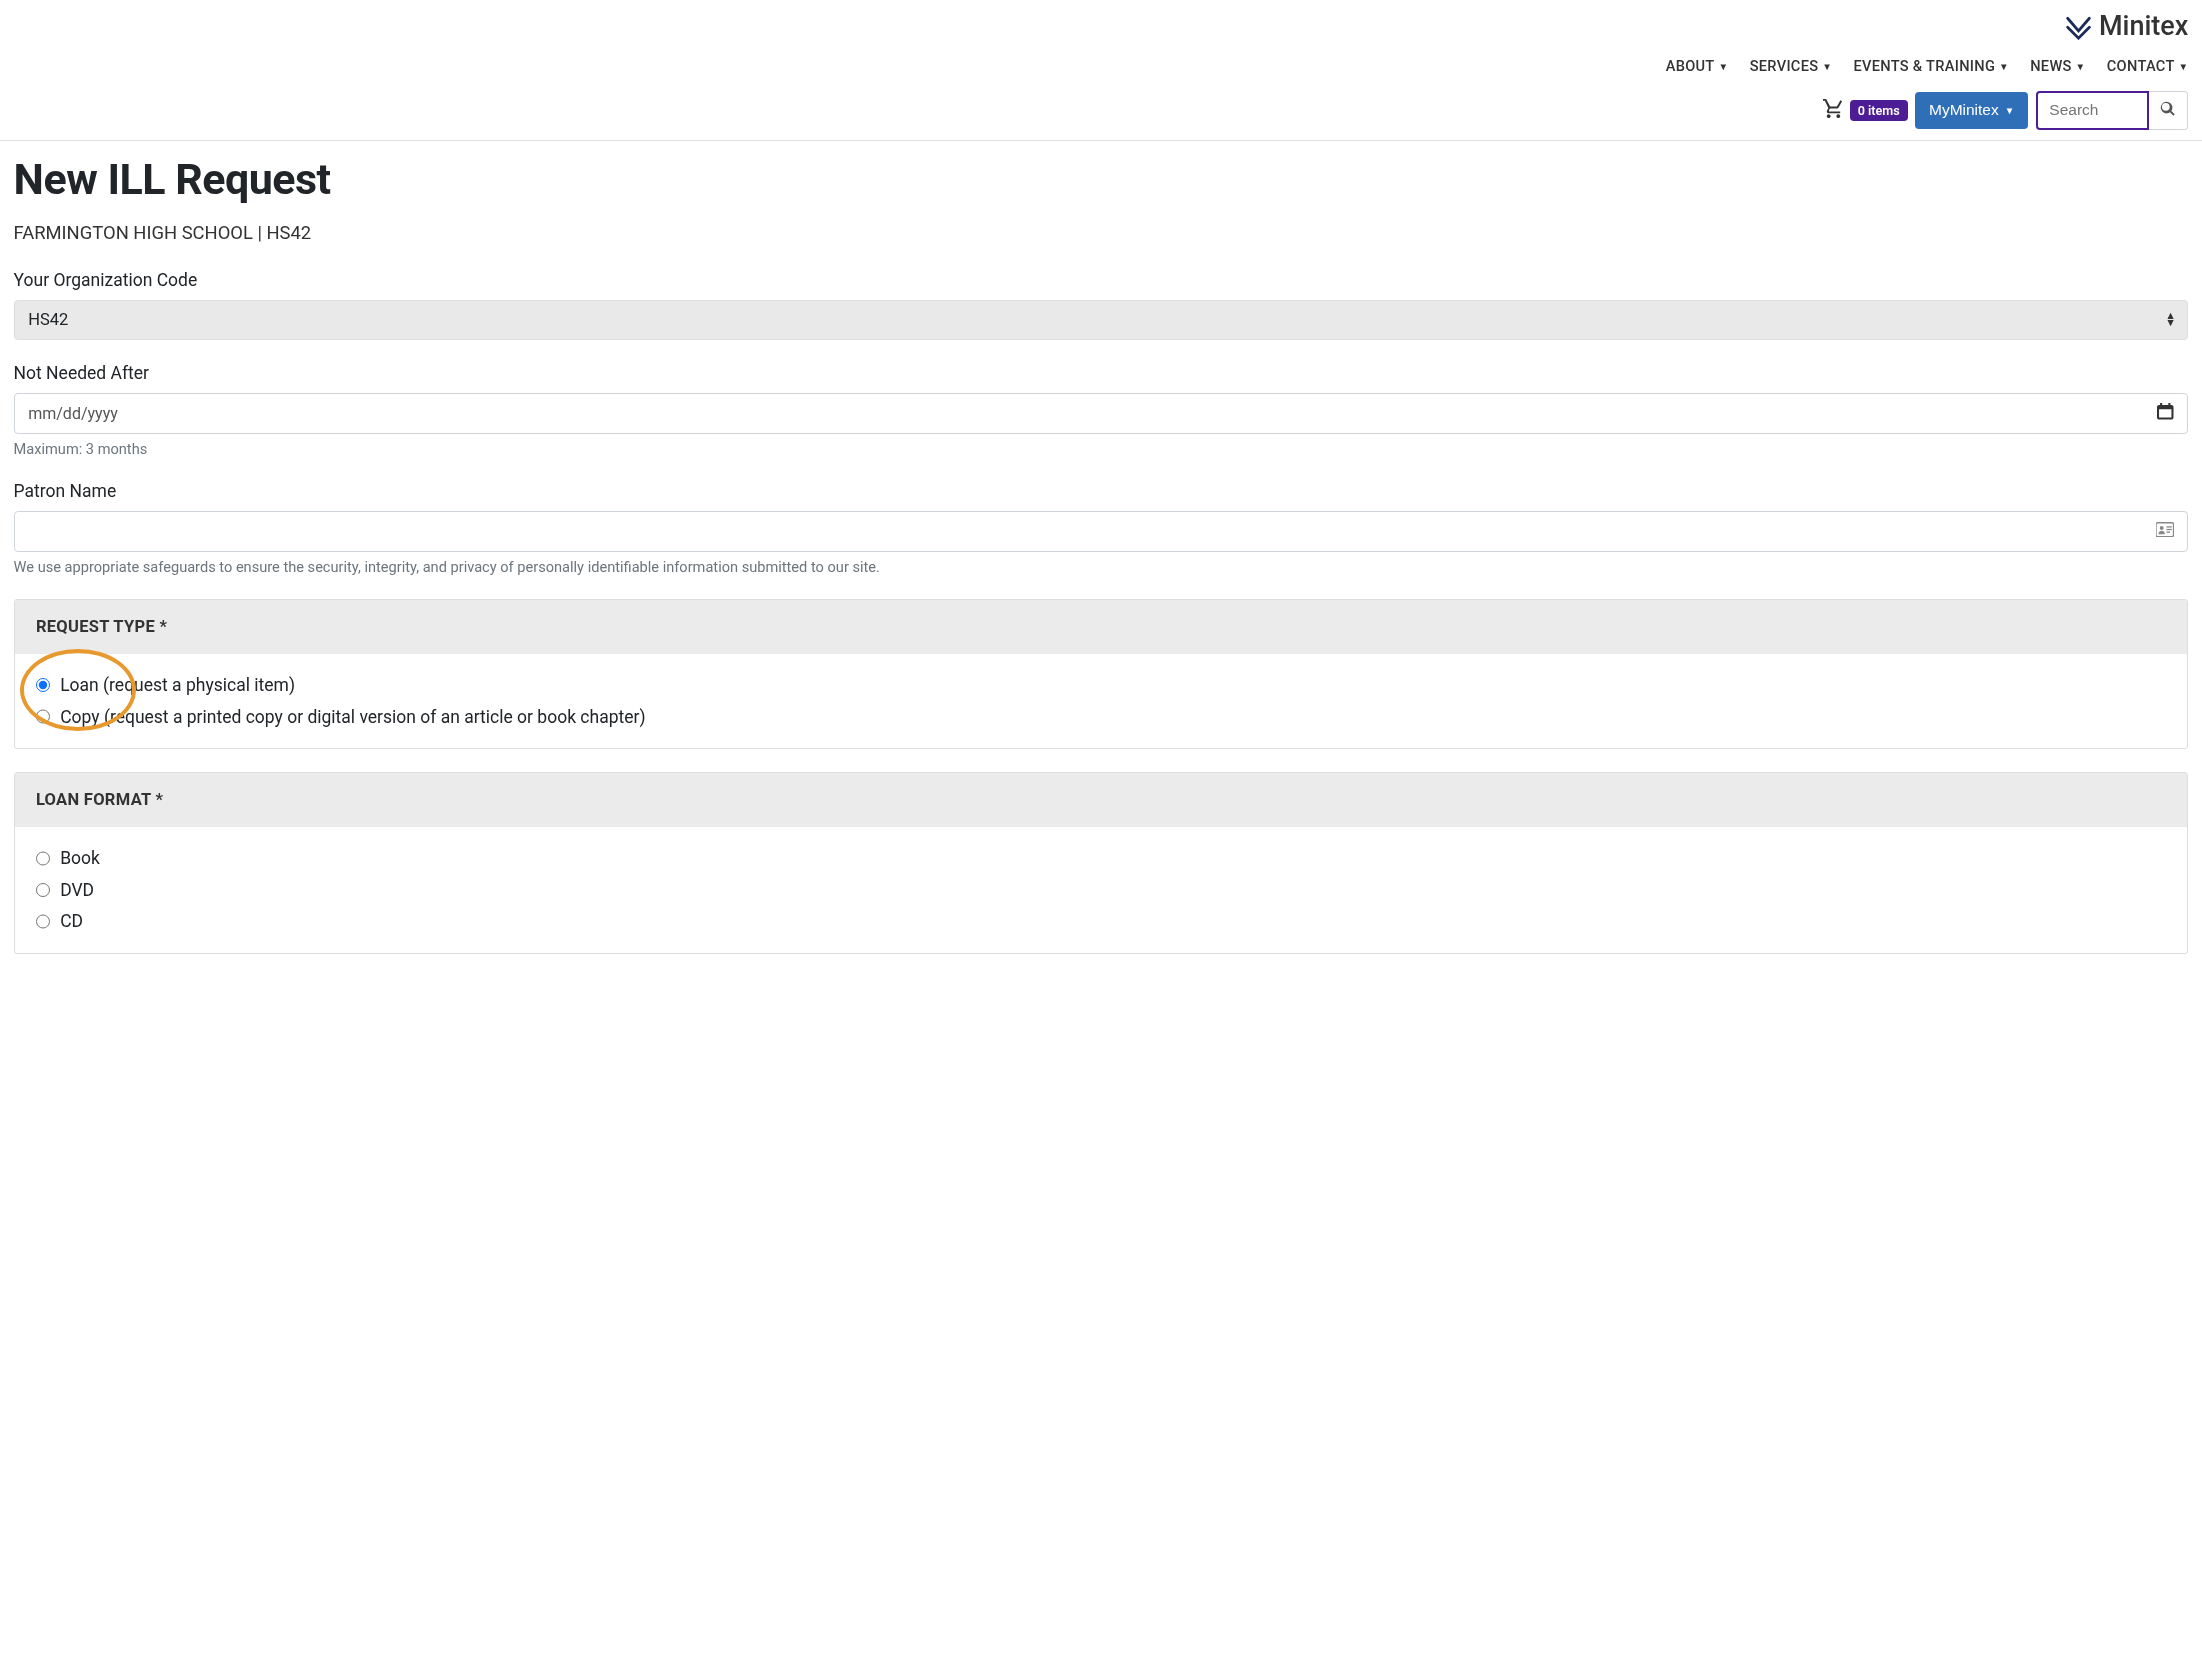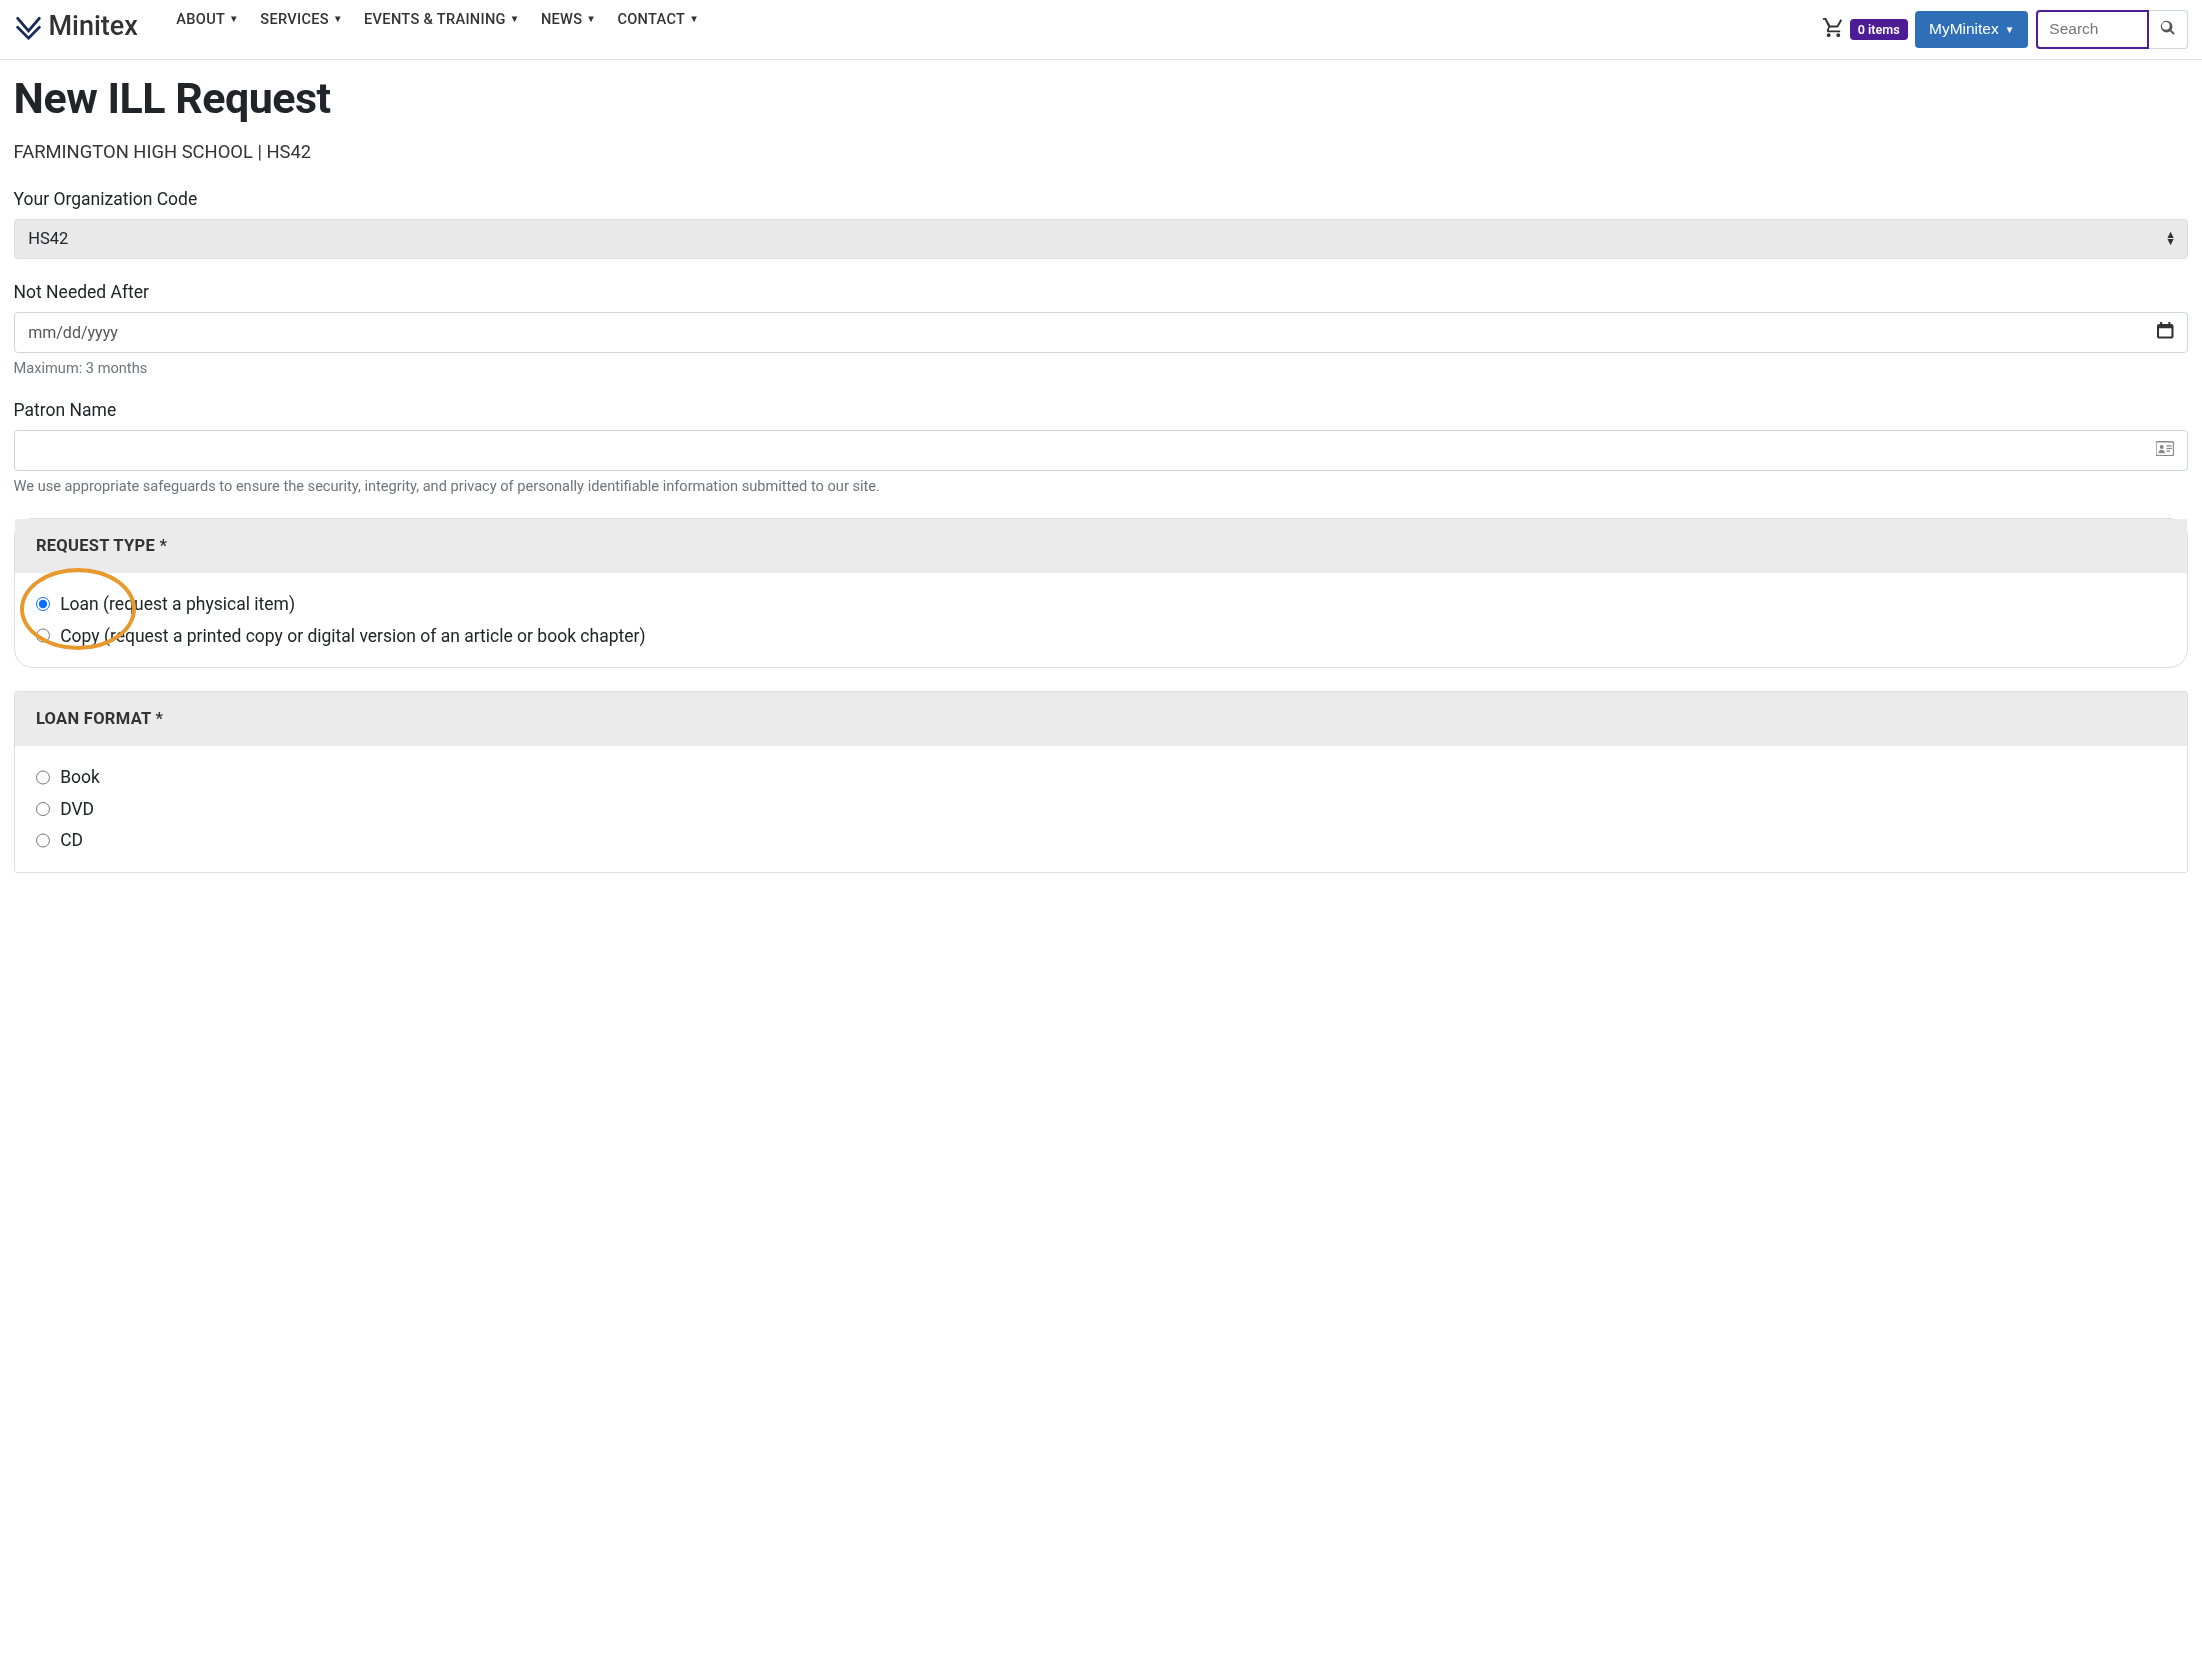--- a/index.html
+++ b/index.html
@@ -3,24 +3,25 @@
 <meta charset="utf-8">
 <style>
 * { box-sizing: border-box; margin: 0; padding: 0; }
 body {
   font-family: -apple-system, BlinkMacSystemFont, "Segoe UI", Roboto, "Helvetica Neue", Arial, sans-serif;
   color: #212529;
   background: #fff;
 }
 .header {
   display: flex;
-  align-items: flex-start;
+  align-items: flex-end;
   padding: 9.7px 13.6px;
   border-bottom: 1px solid #dee2e6;
   gap: 15.5px;
+  flex-direction: column;
 }
 .logo {
   display: flex;
   align-items: center;
   gap: 5.8px;
   font-size: 27px;
   font-weight: 500;
   color: #333;
 }
 .logo-icon svg { width: 29px; height: 29px; display: block; }
@@ -144,21 +145,21 @@
 .section-body { padding: 21.3px; }
 .radio-row { display: flex; align-items: center; gap: 9.7px; font-size: 17.5px; margin-bottom: 11.6px; }
 .radio-row:last-child { margin-bottom: 0; }
 .radio-input { width: 14.6px; height: 14.6px; accent-color: #0d6efd; cursor: pointer; }
 .annotation-circle {
   position: absolute;
   border: 4.9px solid #e8992e;
   border-radius: 50%;
   pointer-events: none;
 }
-.relbox { position: relative; border-radius: 19px; }
+.relbox { position: relative; }
 </style>
 </head>
 <body>
 
 <div class="header">
   <div class="logo">
     <span class="logo-icon">
       <svg viewBox="0 0 32 32">
           <g stroke="#1a2a5a" stroke-width="3" fill="none" stroke-linecap="round">
             <path d="M4 8 L16 22 L28 8"></path>

